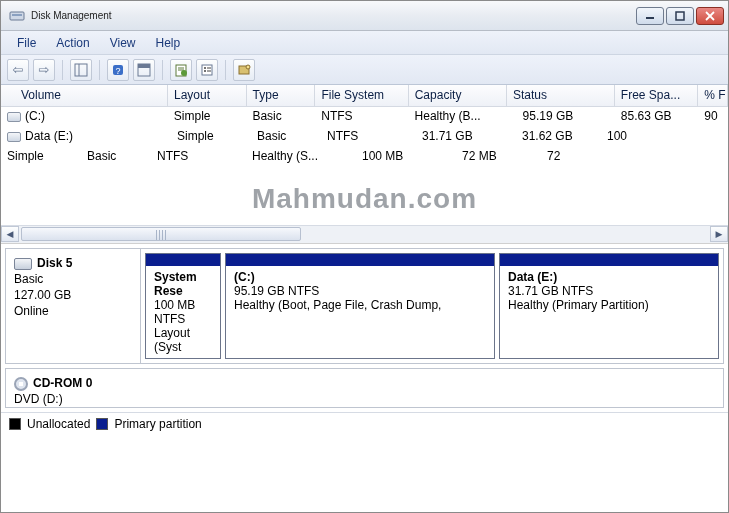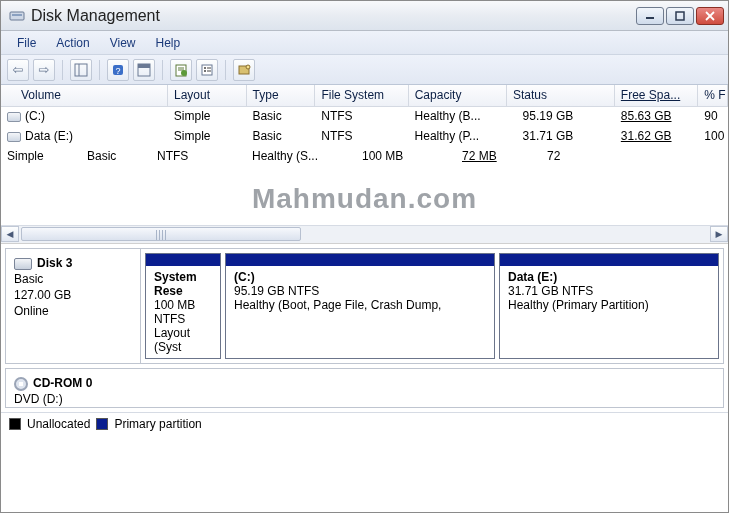--- a/index.html
+++ b/index.html
@@ -18,21 +18,21 @@
     background: linear-gradient(to bottom, #f8f9fb 0%, #e8ecf2 50%, #dde4ed 100%);
     border-bottom: 1px solid #b6bcc6;
     display: flex;
     align-items: center;
     padding: 0 4px 0 8px;
   }
   .titlebar .icon {
     width: 16px; height: 16px; margin-right: 6px;
     display:inline-flex;align-items:center;justify-content:center;
   }
-  .titlebar .title { flex: 1; color: #222; font-size: 16px; }
+  .titlebar .title { flex: 1; color: #222; font-size: 10px; }
   .win-btns { display:flex; gap:2px; }
   .win-btn {
     width: 28px; height: 18px;
     border: 1px solid #6f7b8e;
     border-radius: 3px;
     background: linear-gradient(to bottom, #f2f6fb, #cfdbeb);
     display:flex;align-items:center;justify-content:center;
     font-size:10px;color:#2b3a52;
   }
   .win-btn.close { background: linear-gradient(to bottom, #e98883, #cf4d3f); color:#fff; border-color:#8a2f24;}
@@ -70,21 +70,21 @@
     padding: 3px 6px;
     color:#0b1f45;
     white-space:nowrap;overflow:hidden;
   }
   .col-vol{width:170px;padding-left:20px;}
   .col-layout{width:80px;}
   .col-type{width:70px;}
   .col-fs{width:95px;}
   .col-status{width:110px;}
   .col-cap{width:100px;}
-  .col-free{width:85px;text-decoration:underline;}
+  .col-free{width:85px;}
   .col-pct{width:30px;}
   .tbody .row{ display:flex; height:20px; }
   .td { padding:2px 6px; white-space:nowrap;overflow:hidden; }
   .vol-icon{display:inline-block;width:14px;height:10px;border:1px solid #8a95a6;border-radius:2px;background:linear-gradient(to bottom,#f4f6f9,#cfd8e4);margin-right:4px;vertical-align:middle;}
   .watermark{
     text-align:center;
     font-size:28px;
     font-weight:700;
     color:#9fa3a8;
     padding: 16px 0 10px;
@@ -244,21 +244,20 @@
       <div class="td col-status">Healthy (B...</div>
       <div class="td col-cap">95.19 GB</div>
       <div class="td col-free">85.63 GB</div>
       <div class="td col-pct">90</div>
     </div>
     <div class="row">
       <div class="td col-vol"><span class="vol-icon"></span><span>Data (E:)</span></div>
       <div class="td col-layout">Simple</div>
       <div class="td col-type">Basic</div>
       <div class="td col-fs">NTFS</div>
-      <div class="td col-status">Healthy (P...</div>
       <div class="td col-cap">31.71 GB</div>
       <div class="td col-free">31.62 GB</div>
       <div class="td col-pct">100</div>
     </div>
     <div class="row">
       <div class="td col-layout">Simple</div>
       <div class="td col-type">Basic</div>
       <div class="td col-fs">NTFS</div>
       <div class="td col-status">Healthy (S...</div>
       <div class="td col-cap">100 MB</div>
@@ -272,21 +271,21 @@
     <div class="thumb">
         <div class="grip"></div>
       </div>
     <div class="arrow r">▶</div>
   </div>
 </div>
 
 <div class="disk-area">
   <div class="disk-row">
     <div class="disk-label">
-      <div><span class="hdd-icon"></span><span class="name">Disk 3</span></div>
+      <div><span class="hdd-icon"></span><span class="name">Disk 5</span></div>
       <div>Basic</div>
       <div>127.00 GB</div>
       <div>Online</div>
     </div>
     <div class="parts">
       <div class="part p-sr">
         <div class="bar"></div>
         <div class="body">
           <div class="pname">System Rese</div>
           <div>100 MB NTFS</div>

